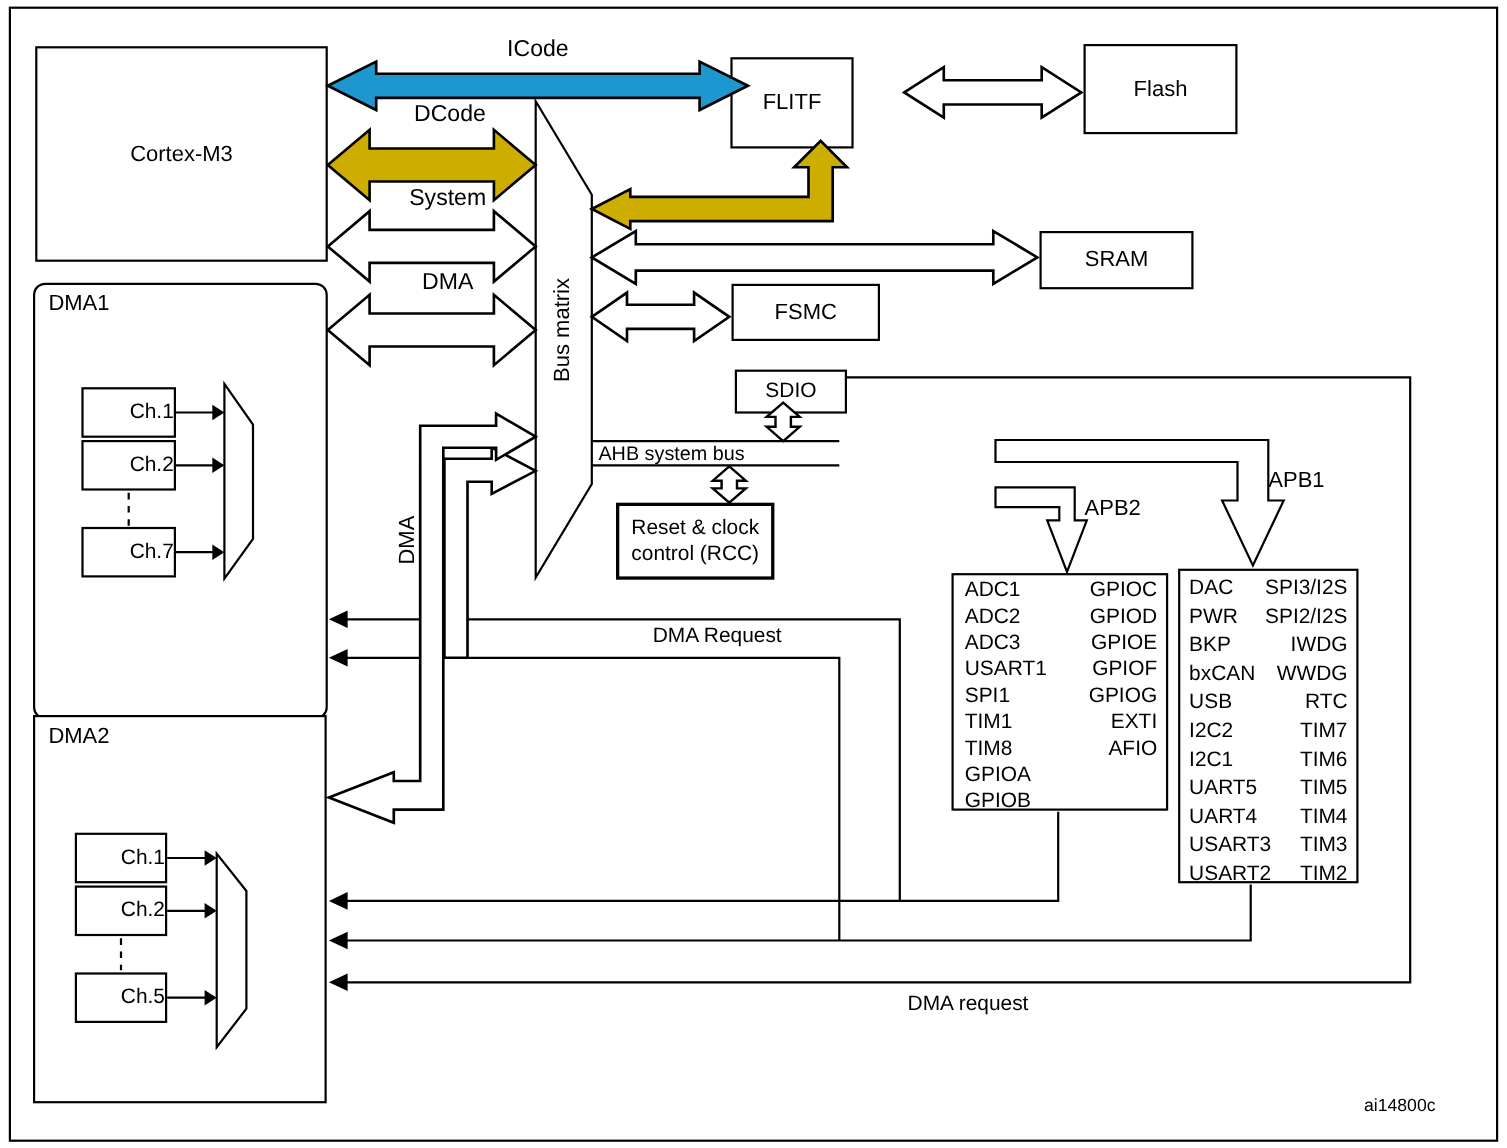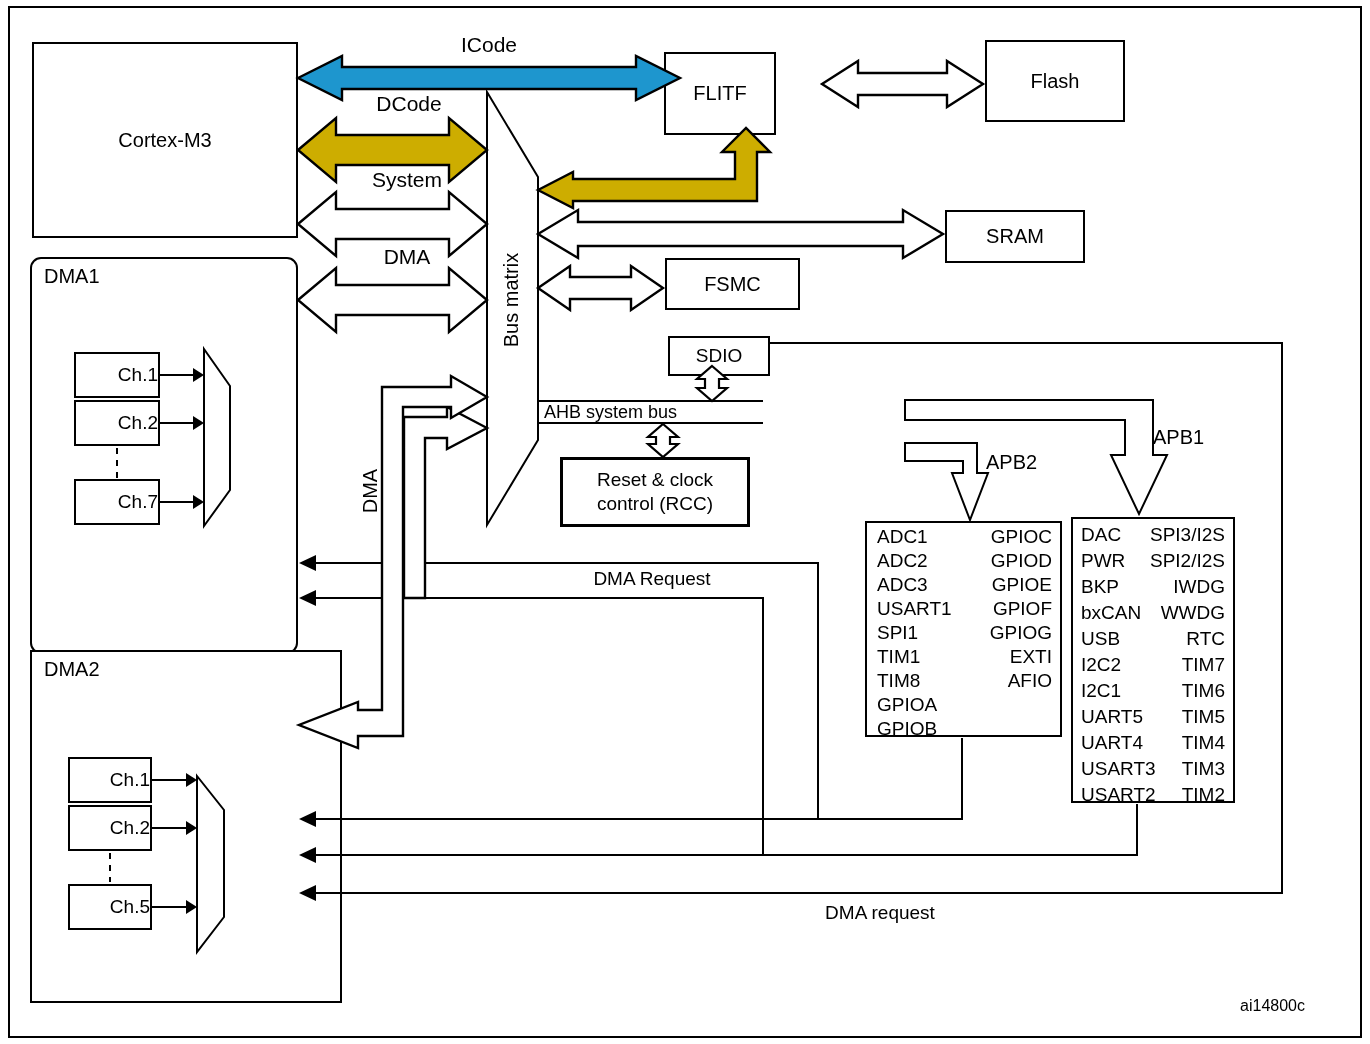--- a/index.html
+++ b/index.html
@@ -44,21 +44,21 @@
   <div class="abs chbox" style="left:74px;top:352px;width:86px;height:46px;">
     <span>Ch.1</span>
   </div>
   <div class="abs chbox" style="left:74px;top:400px;width:86px;height:46px;">
     <span>Ch.2</span>
   </div>
   <div class="abs chbox" style="left:74px;top:479px;width:86px;height:46px;">
     <span>Ch.7</span>
   </div>
 
-  <div class="abs box" style="left:30px;top:650px;width:312px;height:353px;justify-content:flex-start;align-items:flex-start;">
+  <div class="abs box" style="left:30px;top:650px;width:267px;height:353px;justify-content:flex-start;align-items:flex-start;">
     <span class="title">DMA2</span>
   </div>
   <div class="abs chbox" style="left:68px;top:757px;width:84px;height:46px;">
     <span>Ch.1</span>
   </div>
   <div class="abs chbox" style="left:68px;top:805px;width:84px;height:46px;">
     <span>Ch.2</span>
   </div>
   <div class="abs chbox" style="left:68px;top:884px;width:84px;height:46px;">
     <span>Ch.5</span>
@@ -74,21 +74,21 @@
     <span>SRAM</span>
   </div>
   <div class="abs box" style="left:665px;top:258px;width:135px;height:52px;">
     <span>FSMC</span>
   </div>
   <div class="abs box" style="left:668px;top:336px;width:102px;height:40px;font-size:19px;">
     <span>SDIO</span>
   </div>
 
 
-  <div class="abs box thick two-line" style="left:560px;top:457px;width:190px;height:70px;align-items:center;">
+  <div class="abs box thick two-line" style="left:560px;top:457px;width:144px;height:70px;align-items:center;">
     <span>Reset &amp; clock</span>
     <span>control (RCC)</span>
   </div>
 
   <div class="abs plist" id="apb2-box" style="left:865px;top:521px;width:197px;height:216px;">
 
       <div class="prow">
         <span>ADC1</span>
         <span>GPIOC</span>
       </div>

